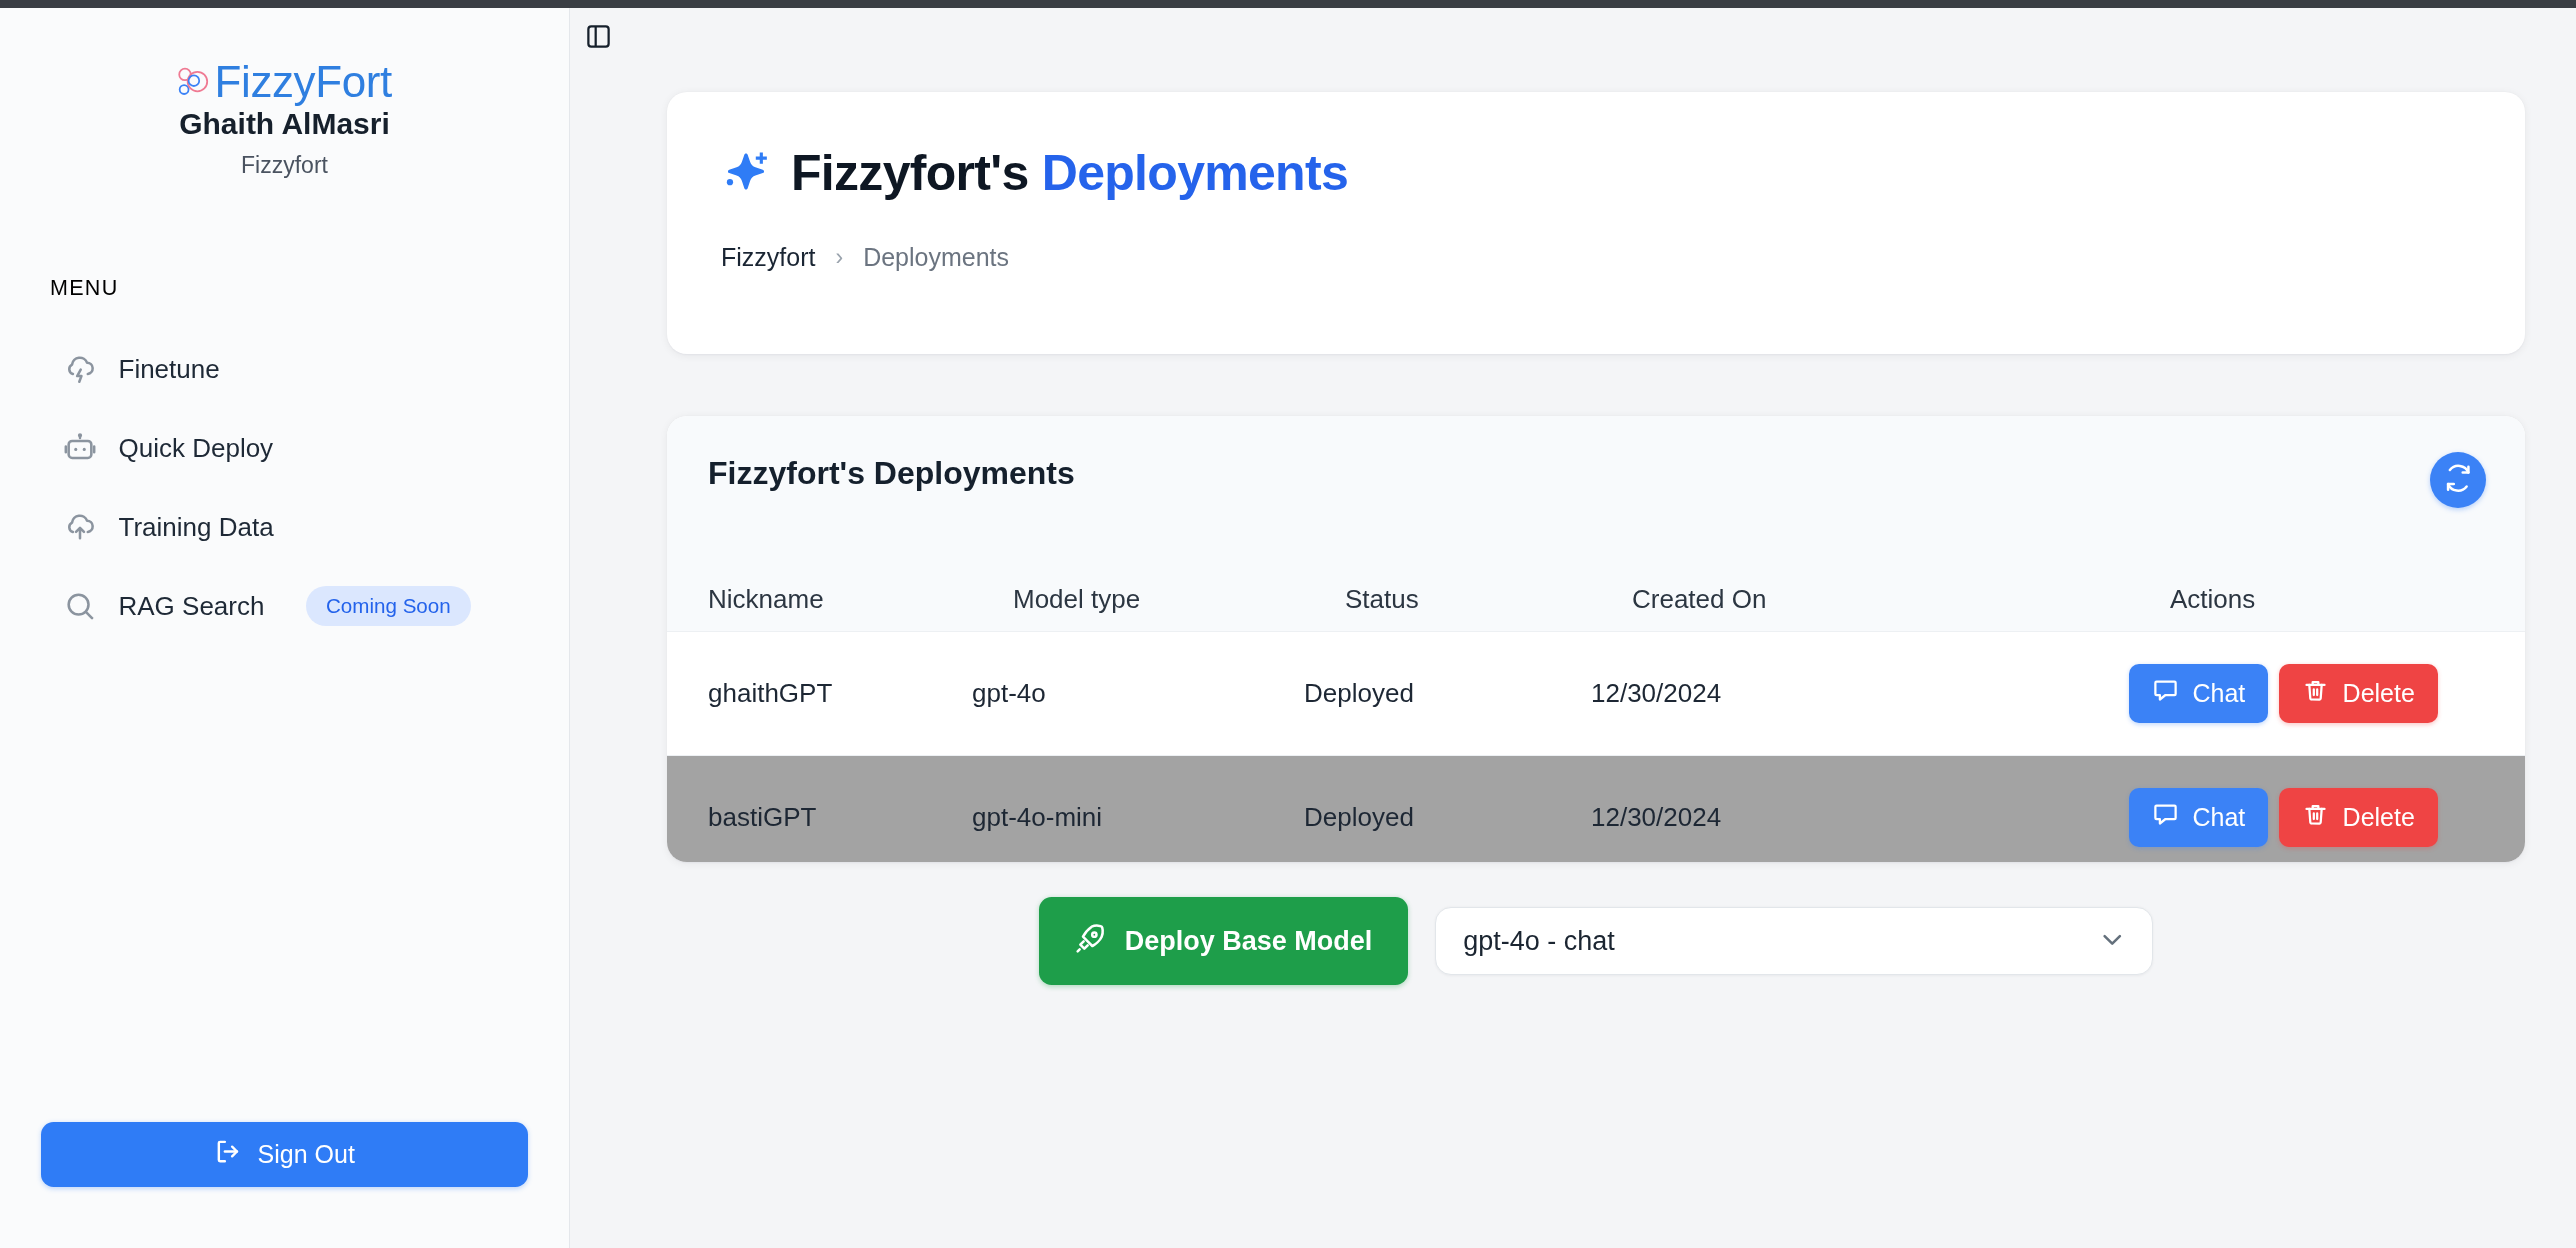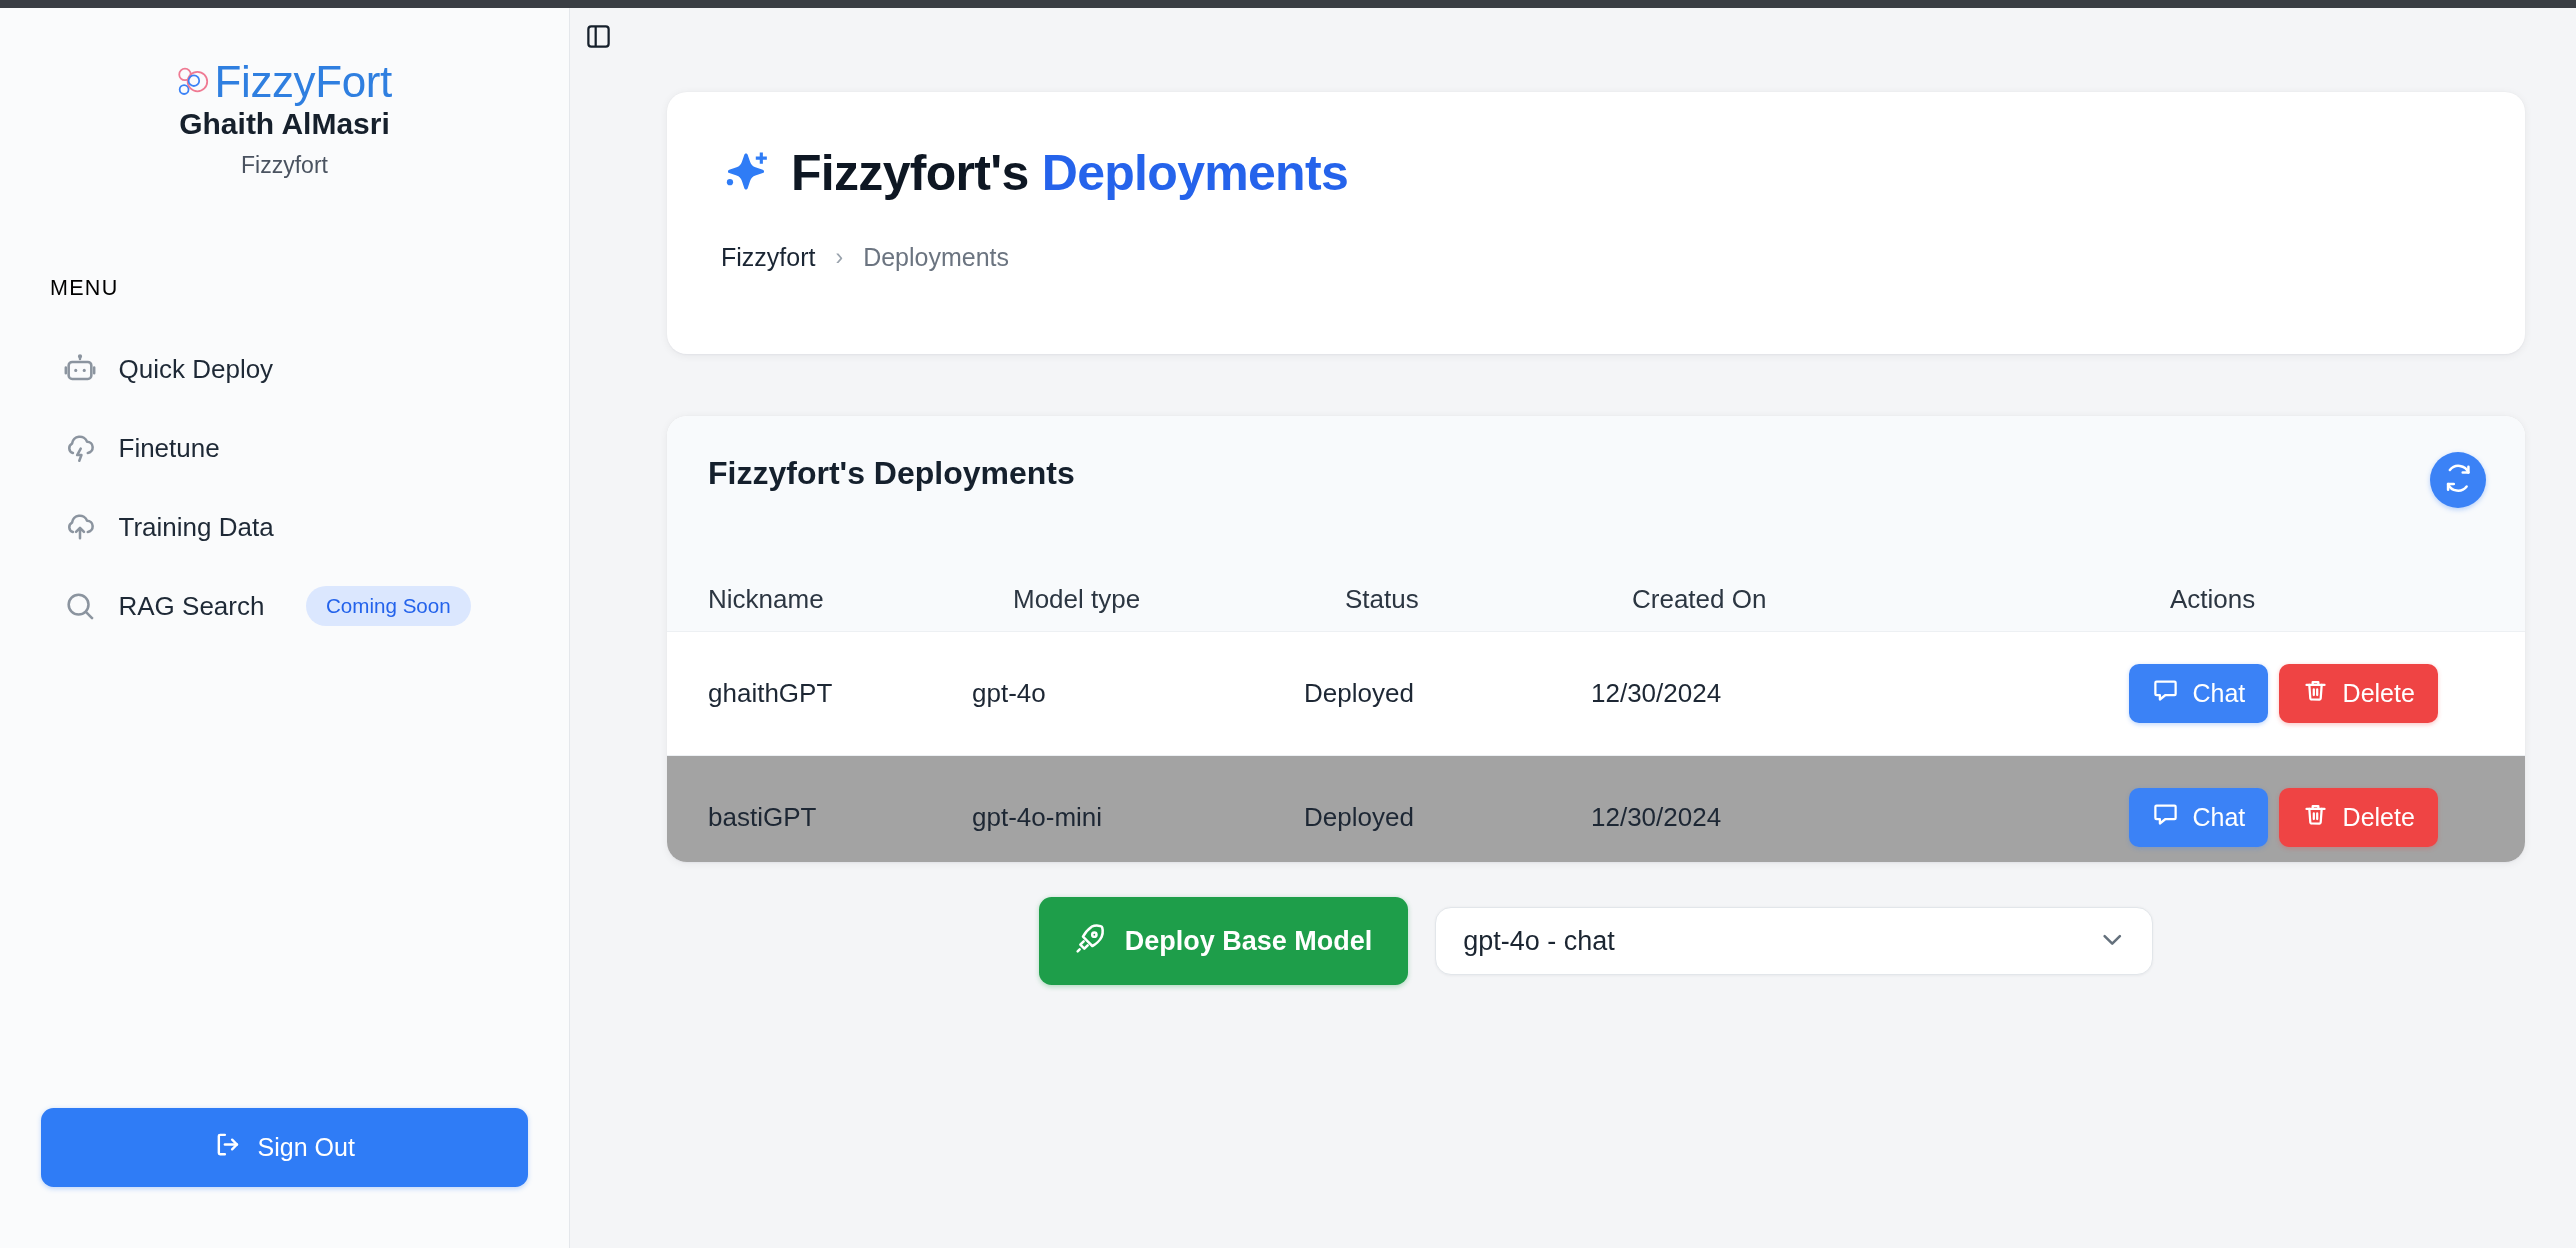--- a/index.html
+++ b/index.html
@@ -52,21 +52,21 @@
   .menu-icon svg { width: 34px; height: 34px; display: block; }
   .menu-text { font-size: 26px; color: #1e2936; white-space: nowrap; }
   .badge {
     margin-left: 20px;
     background: #dbe7fe; color: #2463eb;
     font-size: 20.6px; padding: 8px 20px; border-radius: 896px;
     white-space: nowrap;
   }
   .spacer { flex: 1 1 auto; }
   .signout {
-    margin: 0 41px 61px 41px; height: 79px;
+    margin: 0 41px 61px 41px; height: 65px;
     background: #2f7cf6; border: none; border-radius: 12.6px;
     color: #fff; font-size: 25px;
     display: flex; align-items: center; justify-content: center; gap: 14.4px;
     cursor: pointer;
     font-family: "Liberation Sans", sans-serif;
     box-shadow: 0 1.8px 5.4px rgba(47,124,246,.28);
   }
   .signout svg { width: 29px; height: 29px; }
 
   
@@ -191,39 +191,39 @@
   <div class="user-name">Ghaith AlMasri</div>
   <div class="org-name">Fizzyfort</div>
 
   <div class="menu-label">MENU</div>
 
   <nav class="menu-list">
 
     <div class="menu-item">
       <span class="menu-icon">
         <svg viewBox="0 0 24 24" fill="none" stroke="currentColor" stroke-width="1.8" stroke-linecap="round" stroke-linejoin="round">
+          <path d="M17.5 15.5a4 4 0 0 0-.5-7.96 5.5 5.5 0 0 0-10.6 1.3A3.6 3.6 0 0 0 7 15.5"></path>
+          <path d="M12.5 12.5 10 17h3l-1.5 4"></path>
+        </svg>
+      </span>
+      <span class="menu-text">Finetune</span>
+    </div>
+
+    <div class="menu-item">
+      <span class="menu-icon">
+        <svg viewBox="0 0 24 24" fill="none" stroke="currentColor" stroke-width="1.8" stroke-linecap="round" stroke-linejoin="round">
           <path d="M12 5V3"></path>
             <circle cx="12" cy="3" r="0.6" fill="currentColor"></circle>
           <rect x="4" y="7" width="16" height="12" rx="2.5"></rect>
           <path d="M2 11v4M22 11v4"></path>
           <circle cx="9" cy="13" r="1.1" fill="currentColor" stroke="none"></circle>
           <circle cx="15" cy="13" r="1.1" fill="currentColor" stroke="none"></circle>
         </svg>
       </span>
       <span class="menu-text">Quick Deploy</span>
-    </div>
-
-    <div class="menu-item">
-      <span class="menu-icon">
-        <svg viewBox="0 0 24 24" fill="none" stroke="currentColor" stroke-width="1.8" stroke-linecap="round" stroke-linejoin="round">
-          <path d="M17.5 15.5a4 4 0 0 0-.5-7.96 5.5 5.5 0 0 0-10.6 1.3A3.6 3.6 0 0 0 7 15.5"></path>
-          <path d="M12.5 12.5 10 17h3l-1.5 4"></path>
-        </svg>
-      </span>
-      <span class="menu-text">Finetune</span>
     </div>
 
     <div class="menu-item">
       <span class="menu-icon">
         <svg viewBox="0 0 24 24" fill="none" stroke="currentColor" stroke-width="1.8" stroke-linecap="round" stroke-linejoin="round">
           <path d="M17.5 15.5a4 4 0 0 0-.5-7.96 5.5 5.5 0 0 0-10.6 1.3A3.6 3.6 0 0 0 7 15.5"></path>
           <path d="M12 20v-7M9.2 15.4 12 12.6l2.8 2.8"></path>
         </svg>
       </span>
       <span class="menu-text">Training Data</span>

